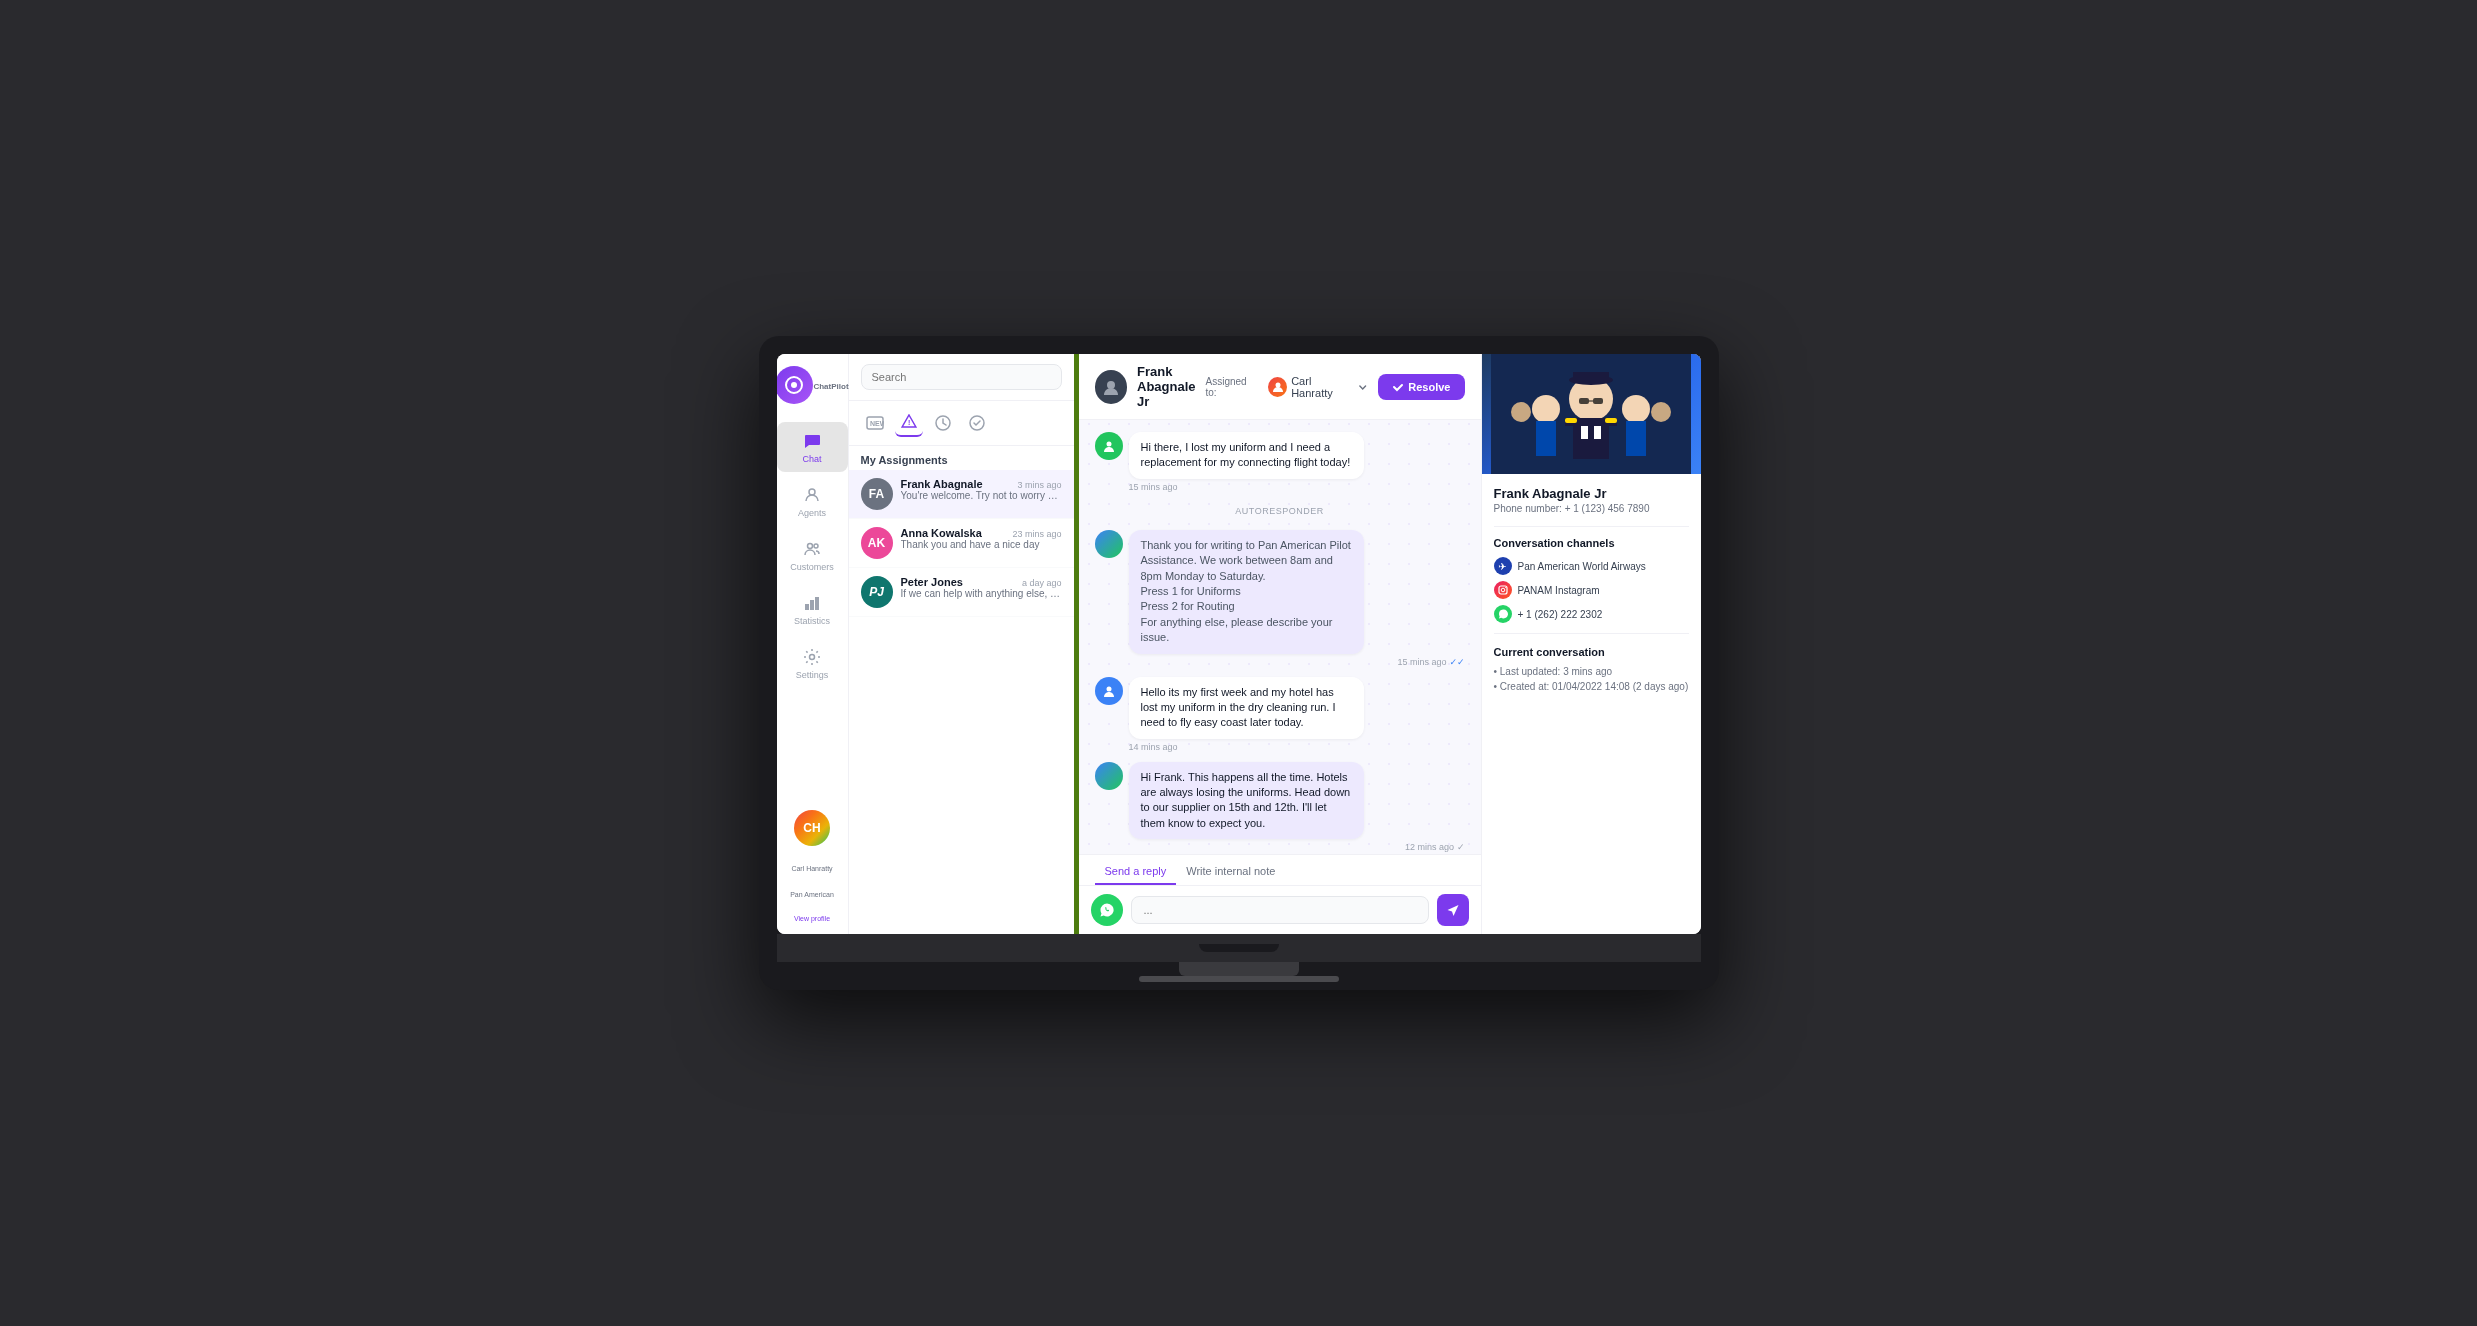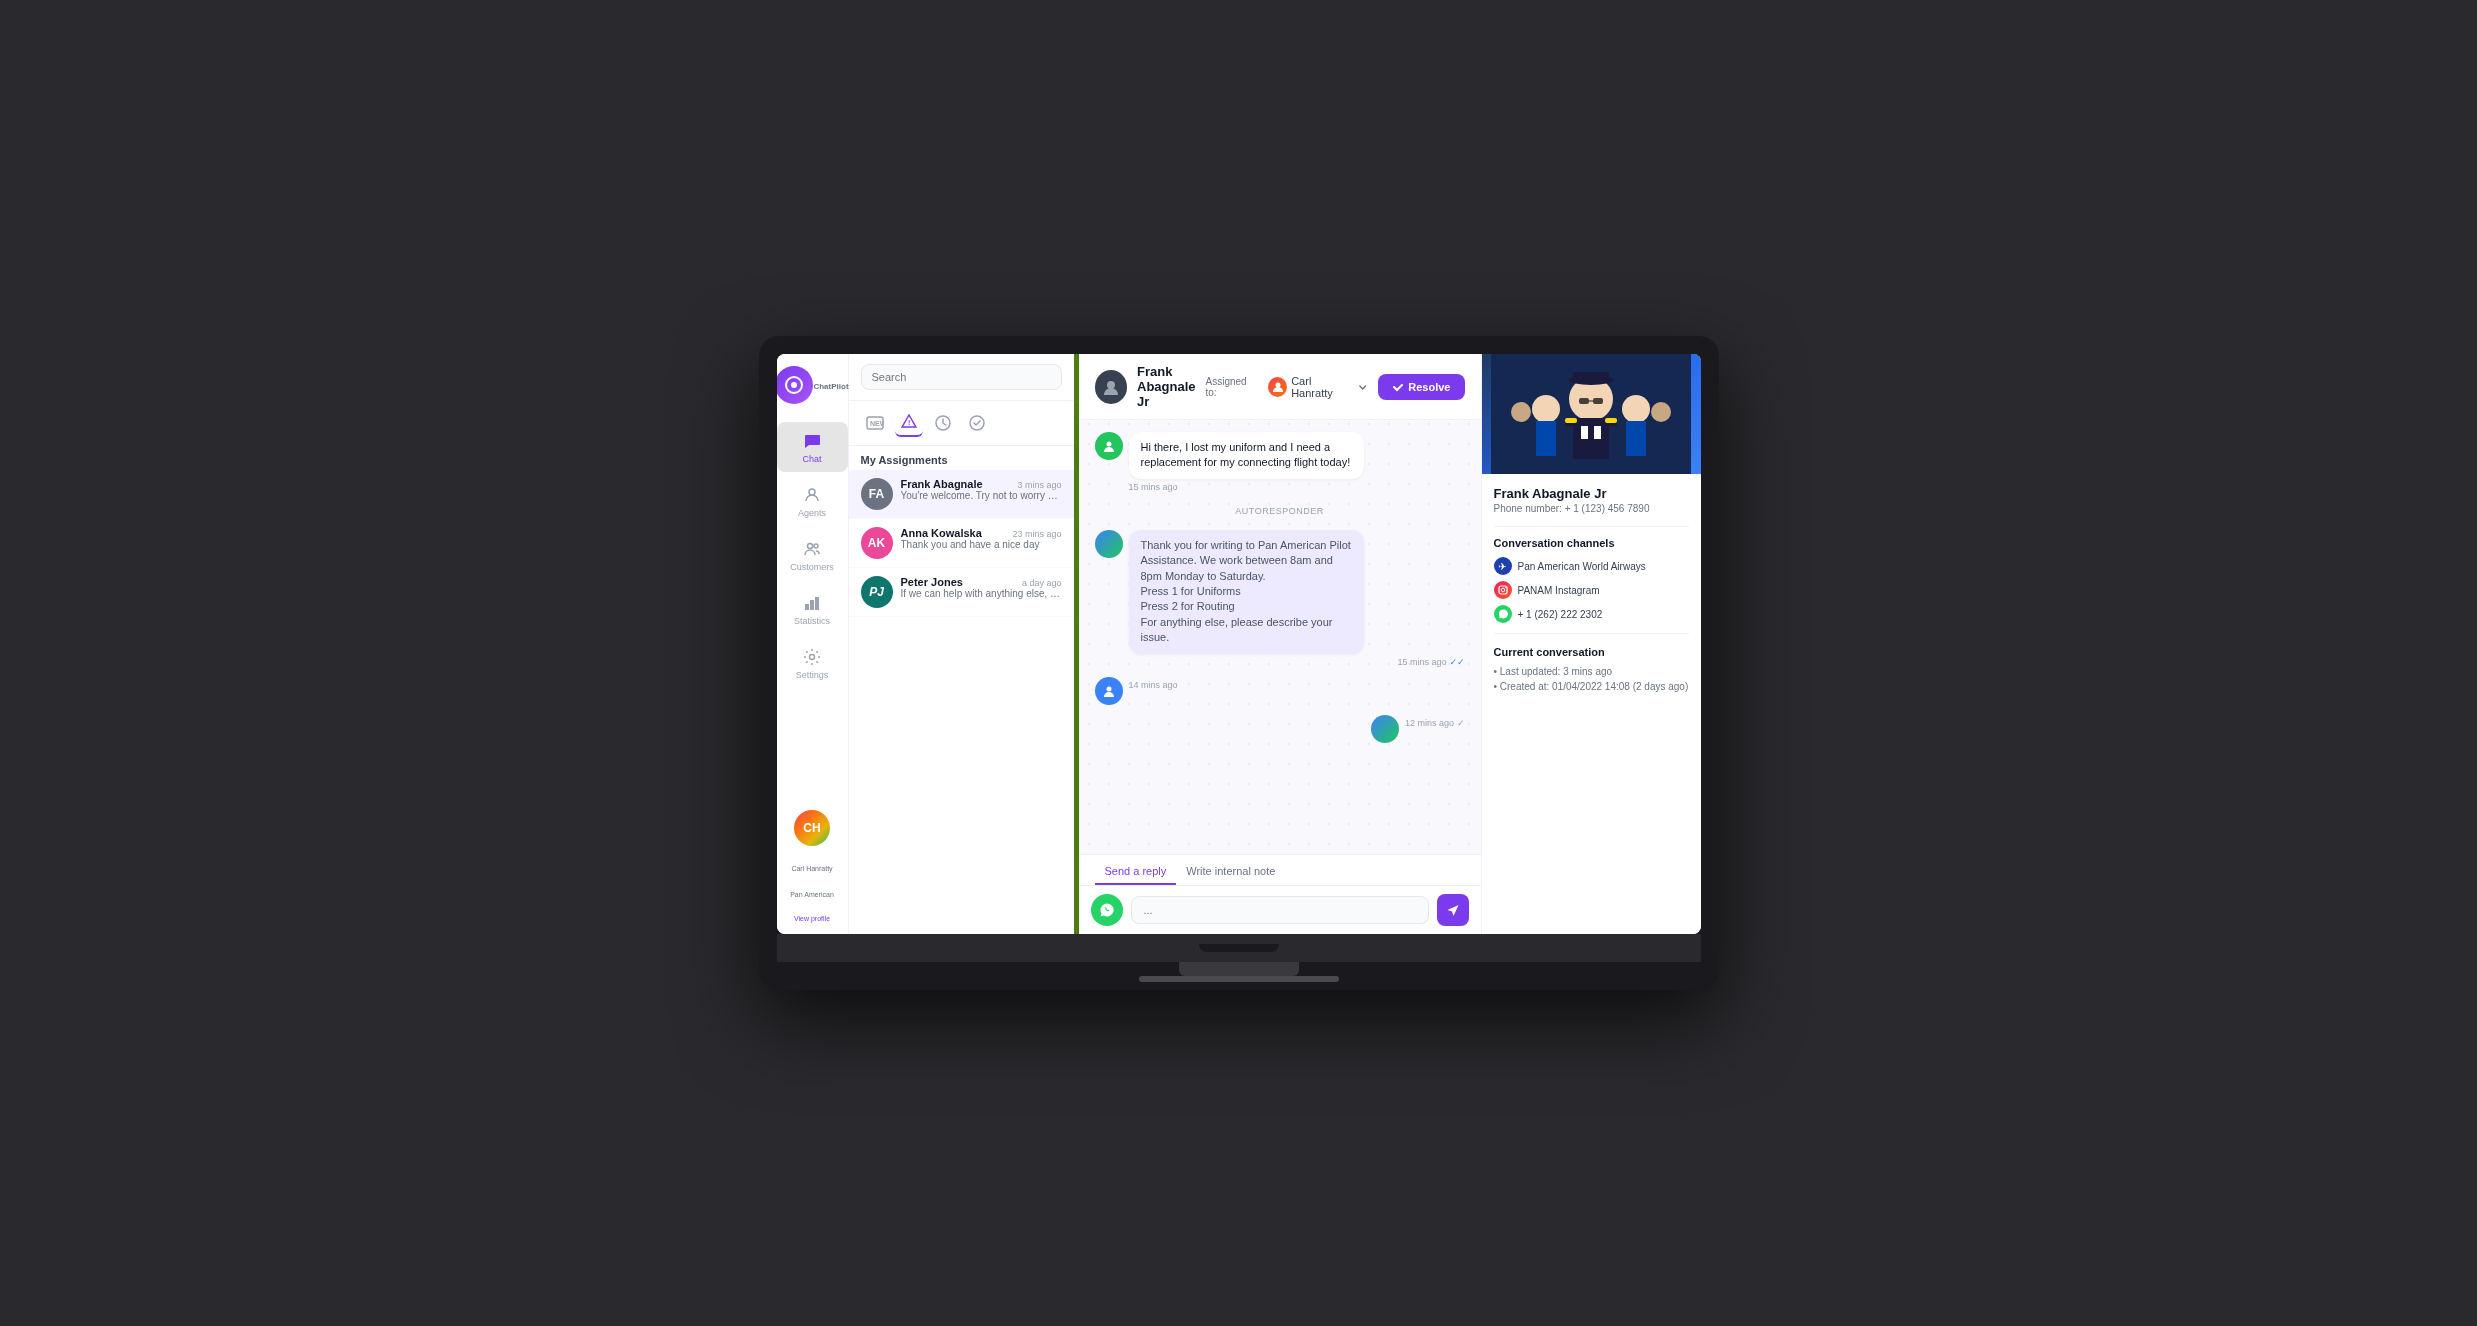--- a/index.html
+++ b/index.html
@@ -511,28 +511,34 @@
           </div>
 
           <div class="msg-row">
             <div class="msg-avatar" style="background:#3b82f6;">
               <svg width="16" height="16" viewBox="0 0 16 16" fill="none">
                 <circle cx="8" cy="6" r="2.5" fill="white"></circle>
                 <path d="M3 14c0-2.8 2.2-5 5-5s5 2.2 5 5" fill="white"></path>
               </svg>
             </div>
             <div>
+              <div class="msg-bubble">
+                <span>Hello its my first week and my hotel has lost my uniform in the dry cleaning run. I need to fly easy coast later today.</span>
+              </div>
               <div class="msg-meta">
                 <span>14 mins ago</span>
               </div>
             </div>
           </div>
 
           <div class="msg-row outgoing">
             <div>
+              <div class="msg-bubble">
+                <span>Hi Frank. This happens all the time. Hotels are always losing the uniforms. Head down to our supplier on 15th and 12th. I'll let them know to expect you.</span>
+              </div>
               <div class="msg-meta">
                 <span>12 mins ago</span>
                 <span class="check-icon">✓</span>
               </div>
             </div>
             <div class="msg-avatar" style="background:linear-gradient(135deg,#3b82f6,#22c55e);"></div>
           </div>
 
         </div>
 

